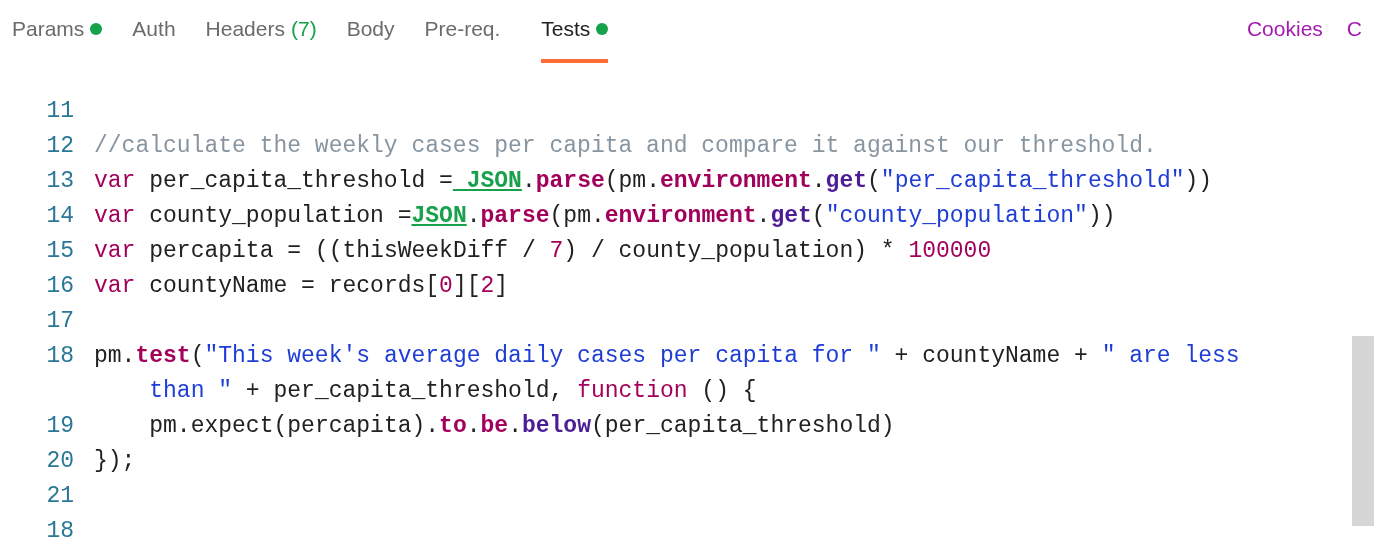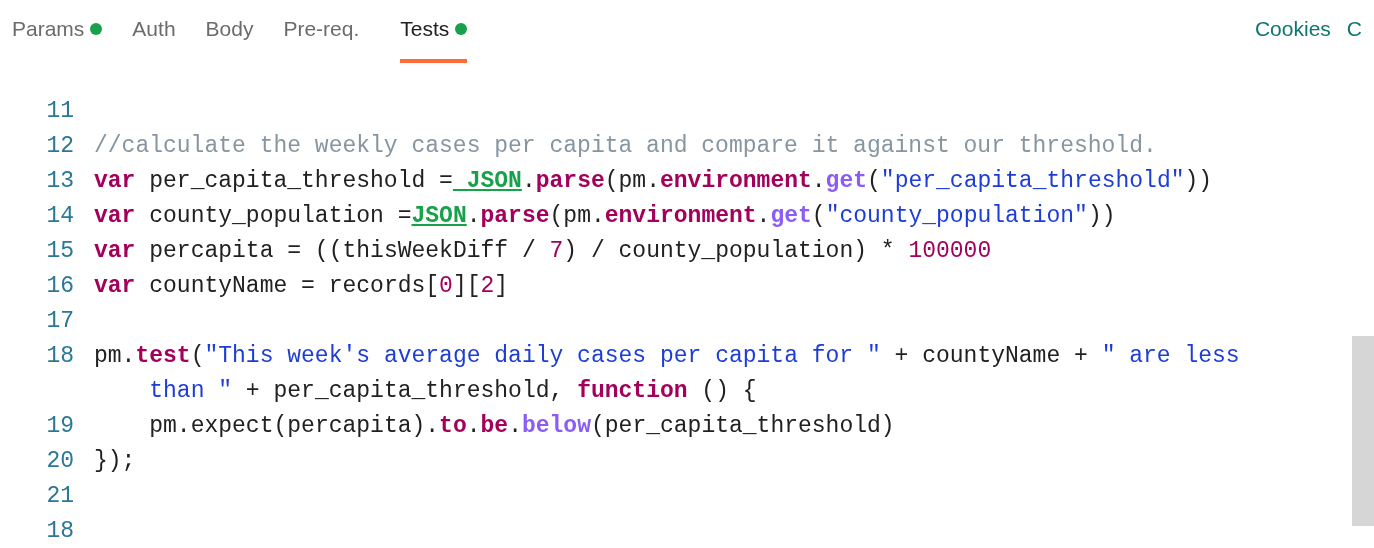--- a/index.html
+++ b/index.html
@@ -46,22 +46,22 @@
     background: #ff6c37;
   }
   .dot {
     width: 12px; height: 12px; border-radius: 50%;
     background: #17a14b;
     display: inline-block;
   }
   .count { color: #17a14b; }
   .tabs-right {
     display: flex;
-    gap: 16px;
-    color: #0f766e;
+    gap: 24px;
+    color: #a21caf;
     padding-bottom: 22px;
     font-size: 21px;
     overflow: hidden;
   }
   .editor-wrap {
     margin: 16px 0 0 18px;
     height: calc(100% - 94px);
     overflow: hidden;
   }
   .editor {
@@ -74,24 +74,24 @@
   }
   .gutter {
     text-align: right;
     color: #2a7796;
     padding-right: 20px;
     user-select: none;
   }
   .code { color: #212121; }
   .row { display: contents; }
   .c-comment { color: #8795a1; }
-  .c-keyword { color: #a3005b; font-weight: 700; }
+  .c-keyword { color: #a3005b; font-weight: 400; }
   .c-prop    { color: #a3005b; font-weight: 600; }
   .c-num     { color: #a3005b; }
-  .c-func    { color: #8b5cf6; font-weight: 600; }
+  .c-func    { color: #4c1d95; font-weight: 600; }
   .c-type    { color: #17a14b; font-weight: 600; text-decoration: underline; }
   .c-str     { color: #1e3dd6; }
   .c-ident   { color: #212121; }
   .c-op      { color: #212121; }
   .c-punct   { color: #212121; }
   .scrollbar-stub {
     position: absolute;
     right: 0;
     top: 336px;
     width: 22px;
@@ -103,20 +103,24 @@
 <body>
 
 <div class="tab-bar">
   <div class="tabs-left">
     <div class="tab">
       <span>Params</span>
       <span class="dot"></span>
     </div>
     <div class="tab">
       <span>Auth</span>
+    </div>
+    <div class="tab">
+      <span>Headers</span>
+      <span class="count">(7)</span>
     </div>
     <div class="tab">
       <span>Body</span>
     </div>
     <div class="tab">
       <span>Pre-req.</span>
     </div>
     <div class="tab active">
       <span>Tests</span>
       <span class="dot"></span>

